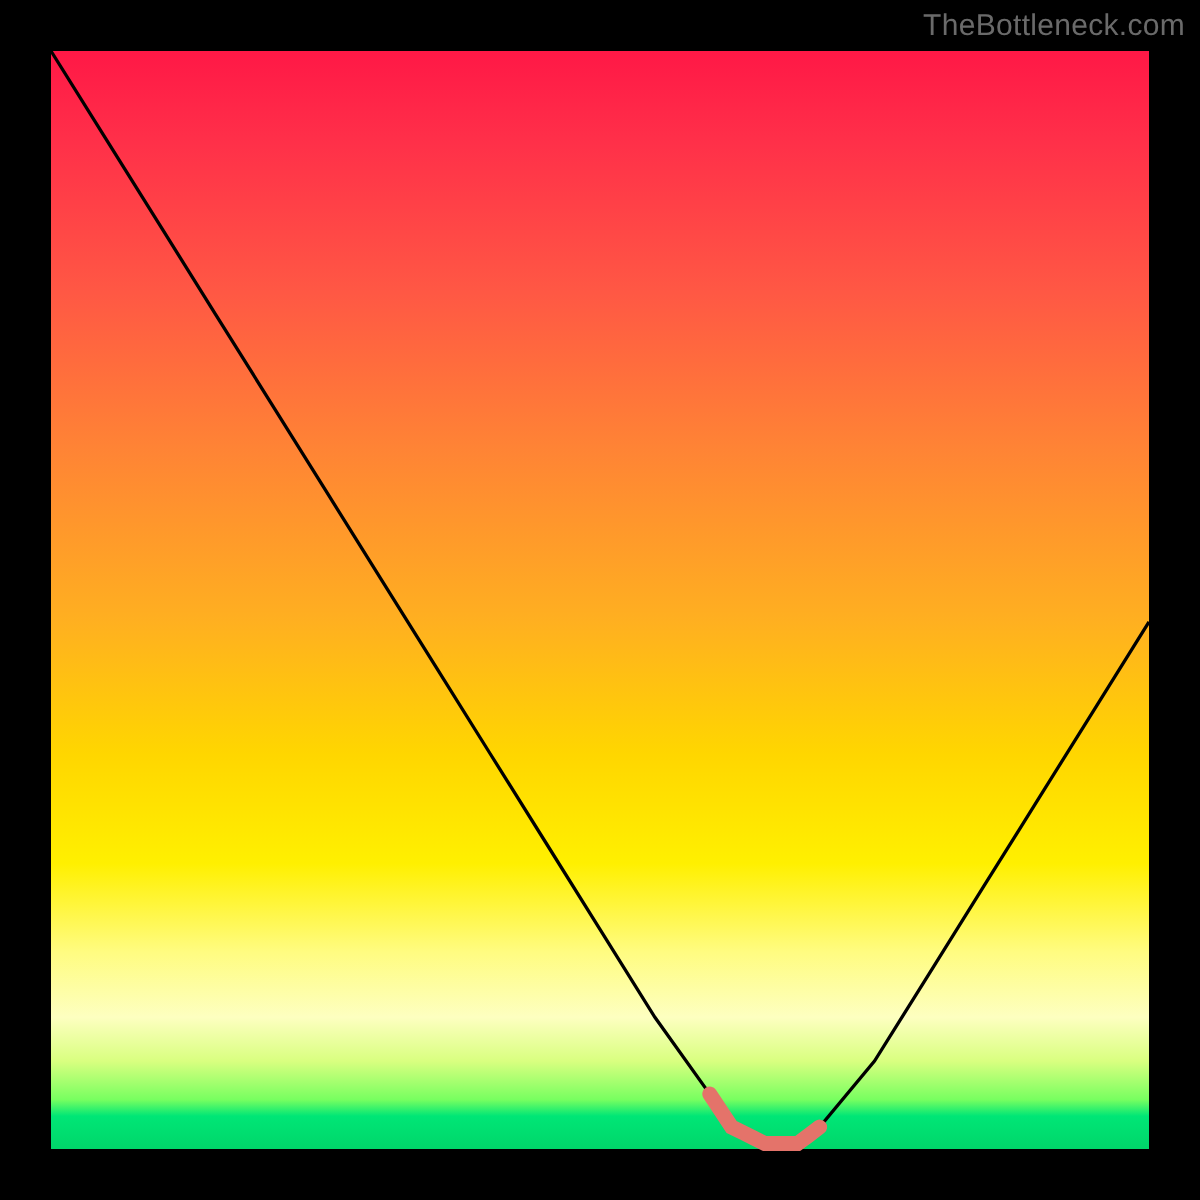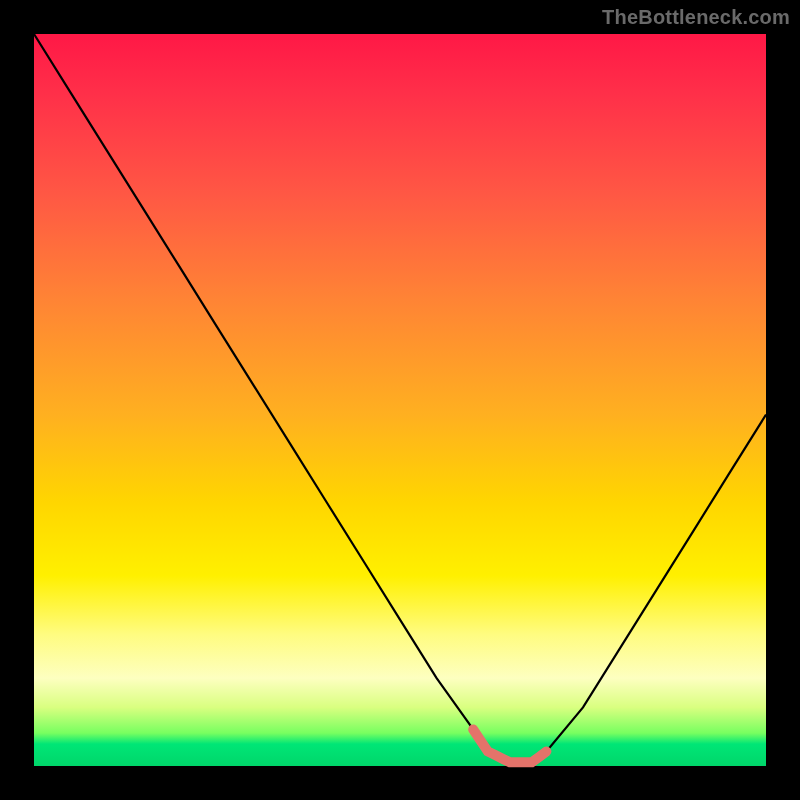--- a/index.html
+++ b/index.html
@@ -42,21 +42,21 @@
       #00e676 97%,
       #00d66a 100%
     );
   }
   .watermark {
     position: absolute;
     top: 6px;
     right: 10px;
     color: #6a6a6a;
     font-size: 20px;
-    font-weight: 700;
+    font-weight: 400;
     letter-spacing: 0.2px;
     user-select: none;
   }
   svg.curve {
     position: absolute;
     left: 0;
     top: 0;
     width: 732px;
     height: 732px;
     overflow: visible;

